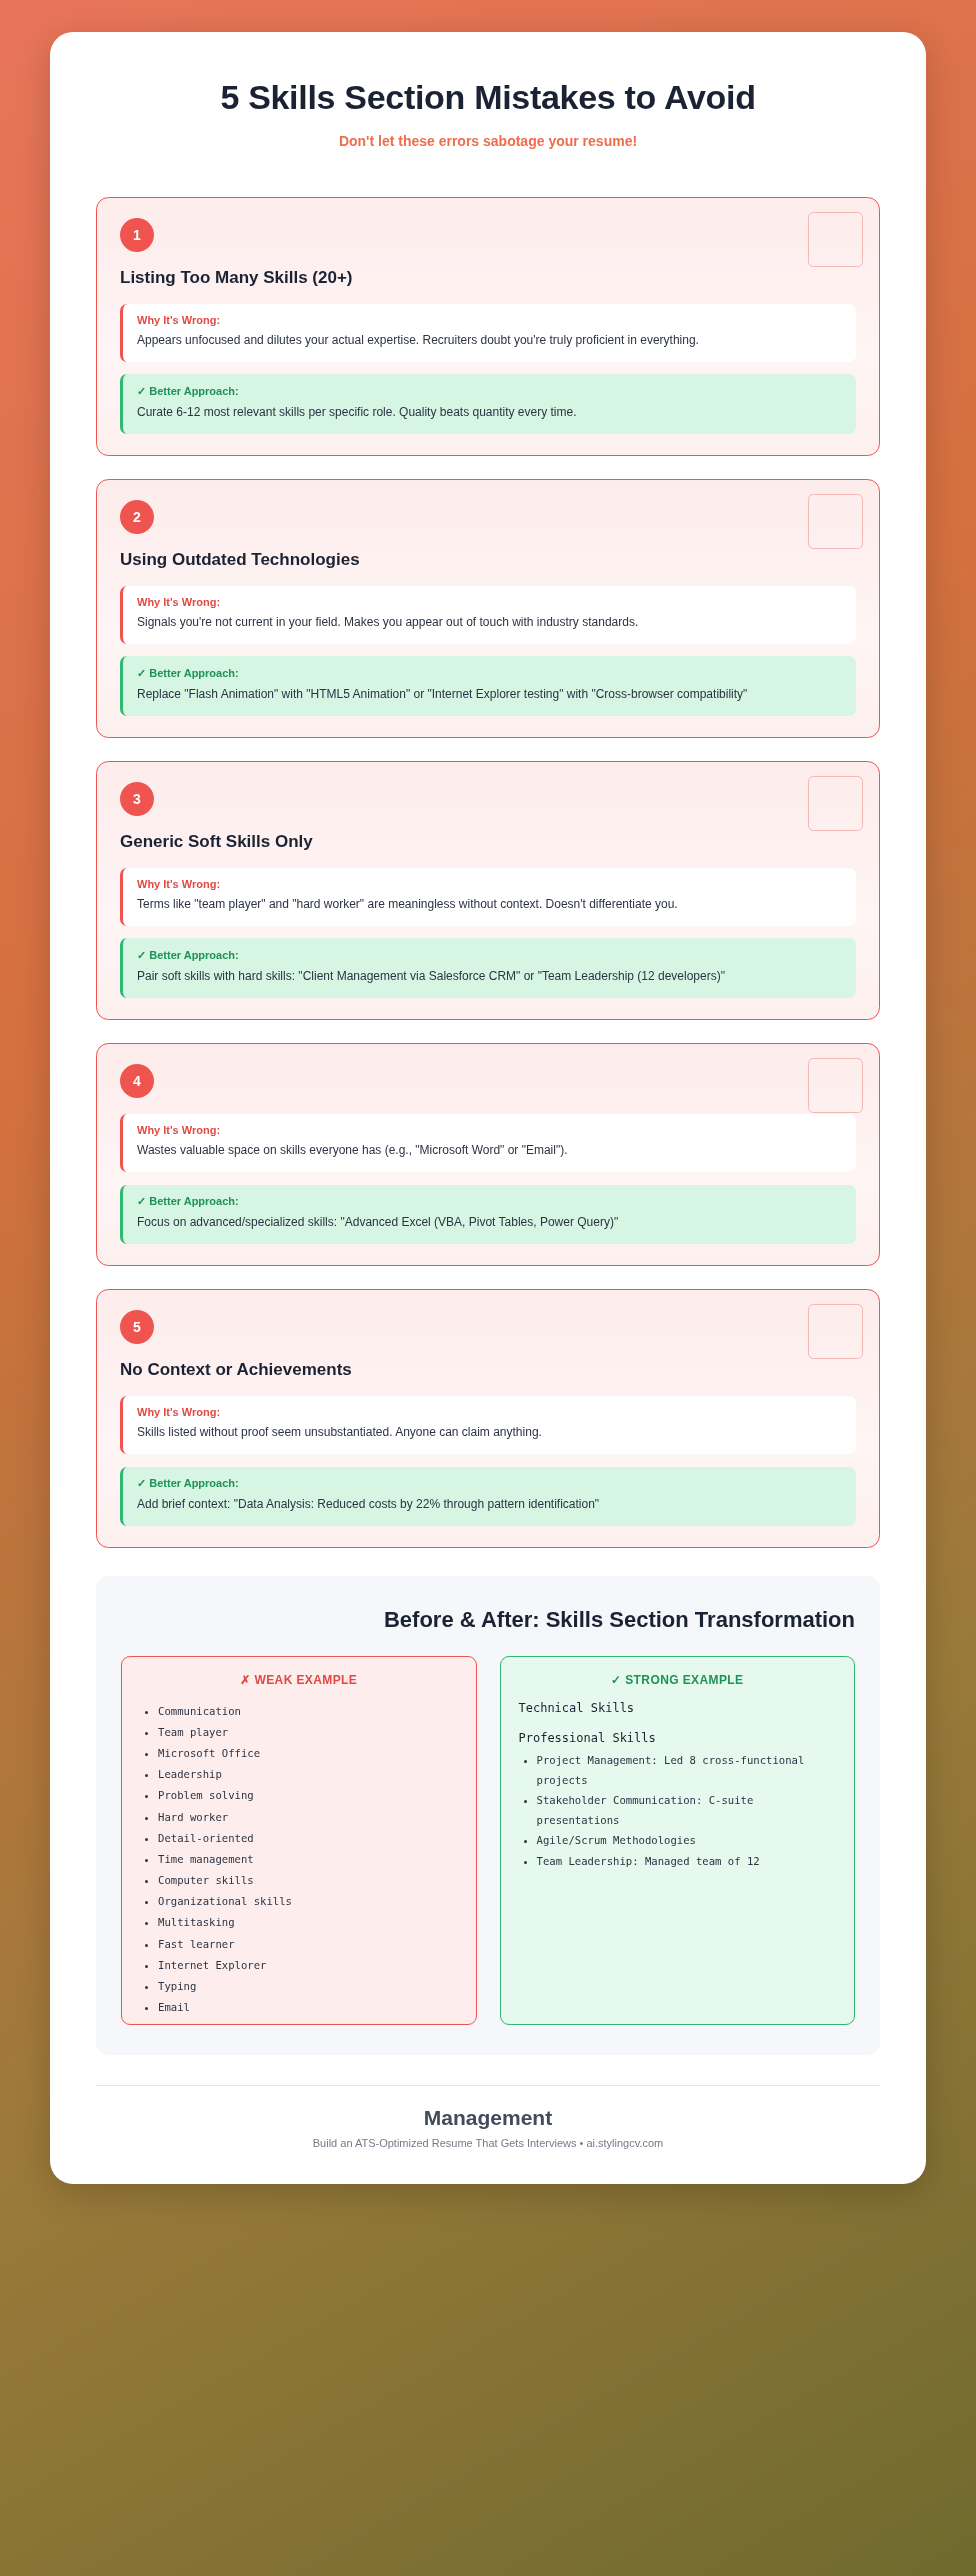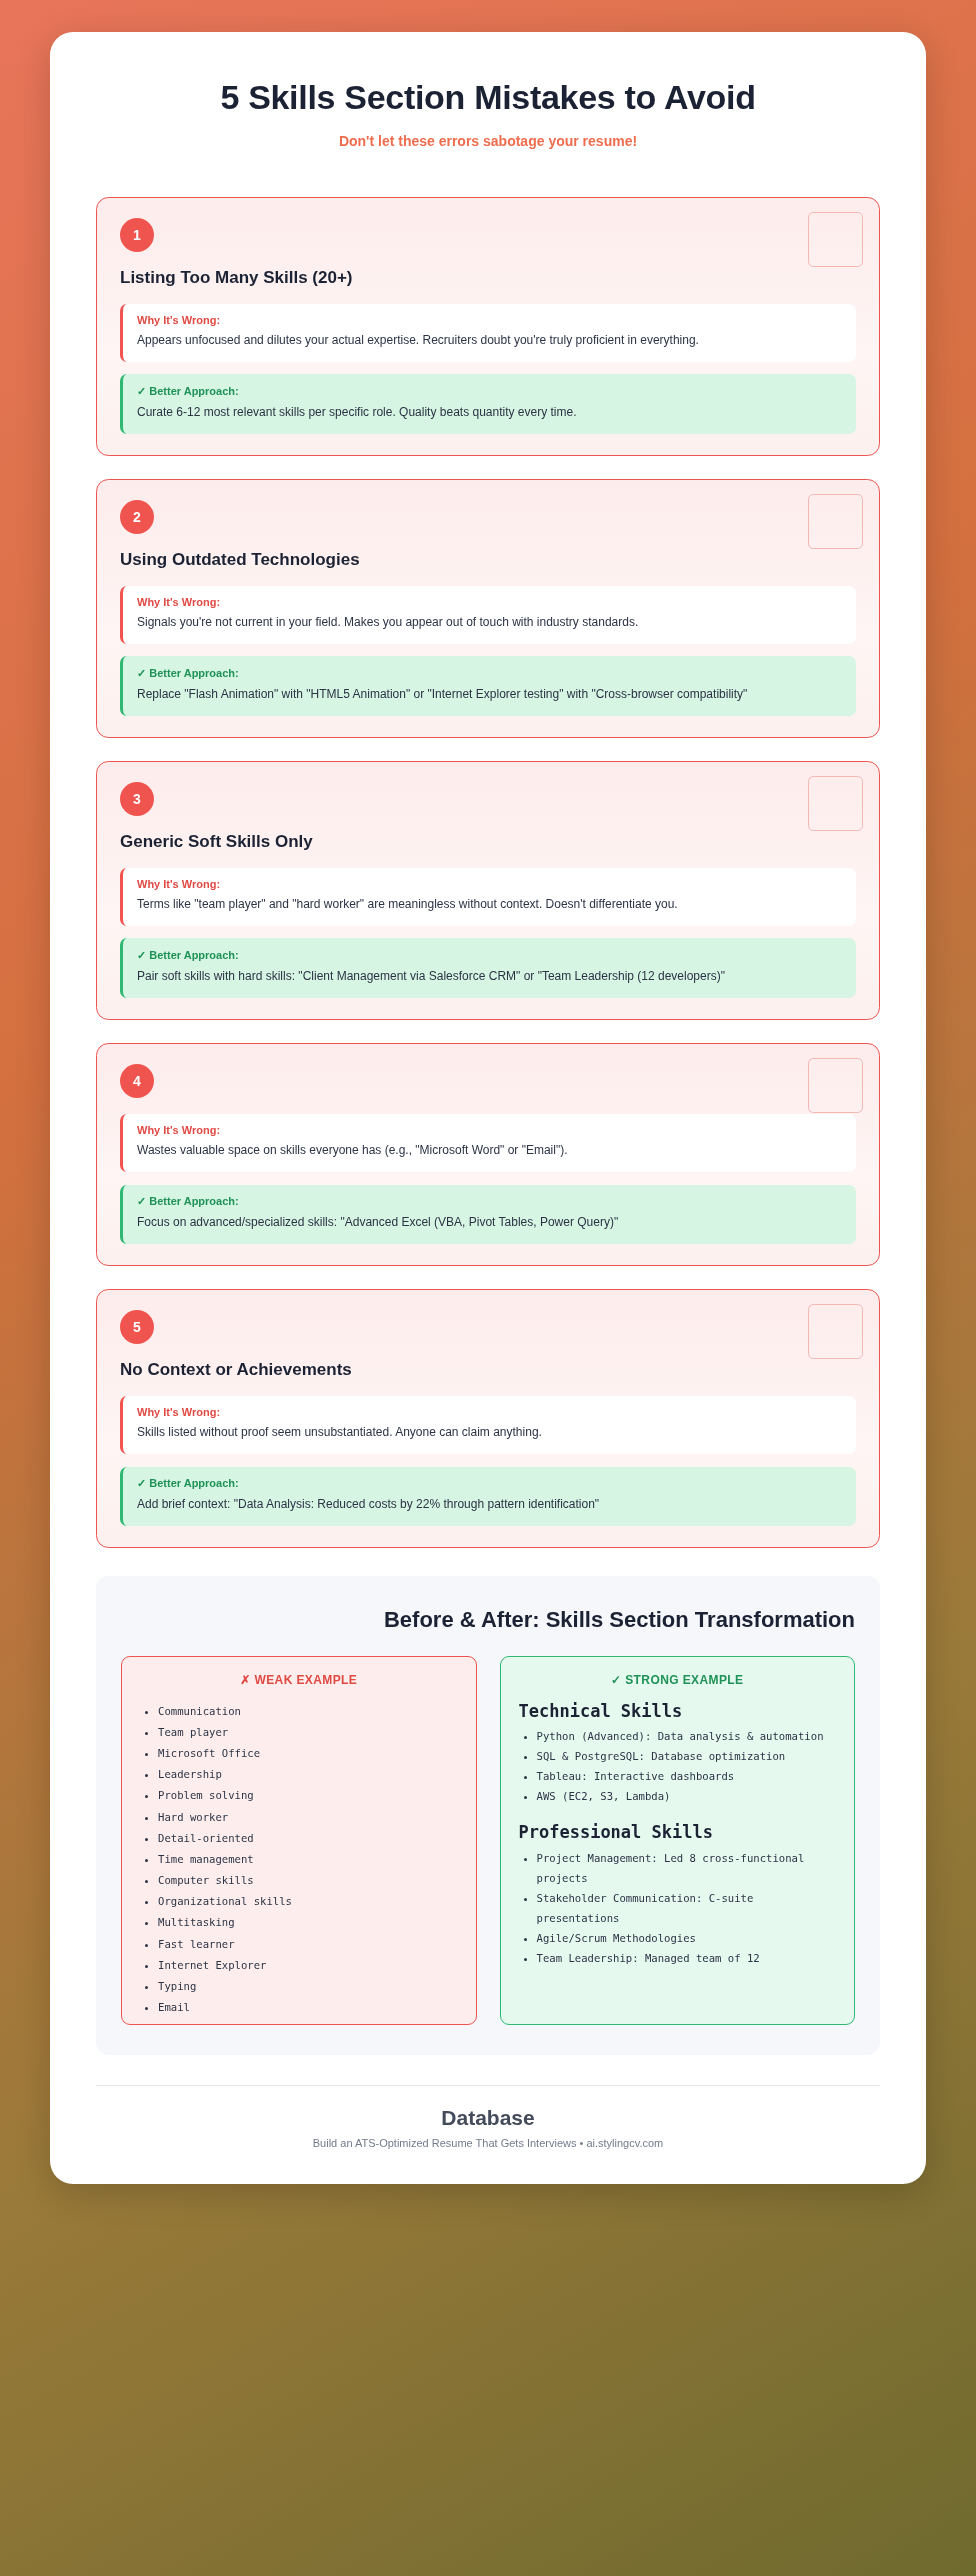--- a/index.html
+++ b/index.html
@@ -138,22 +138,22 @@
     margin: 0;
     padding-left: 18px;
     font-family: "DejaVu Sans Mono", monospace;
     font-size: 10.6px;
     color: #2b3345;
     line-height: 2.0;
   }
   .ba-col.strong ul { line-height: 1.9; }
   .grp-label {
     font-family: "DejaVu Sans Mono", monospace;
-    font-size: 17px;
-    font-weight: bold;
+    font-size: 12px;
+    font-weight: normal;
     color: #1b2233;
     margin: 0 0 5.3px 0;
   }
   .grp-label.second { margin-top: 16px; }
 
   
   .divider {
     border: none;
     border-top: 0.9px solid #e2e5ea;
     margin: 30px 0 19.5px 0;
@@ -270,36 +270,30 @@
           <li>Fast learner</li>
           <li>Internet Explorer</li>
           <li>Typing</li>
           <li>Email</li>
         </ul>
       </div>
 
       <div class="ba-col strong">
         <p class="ba-head">✓ STRONG EXAMPLE</p>
         <p class="grp-label">Technical Skills</p>
-        <ul>
-          <li>Python (Advanced): Data analysis &amp; automation</li>
-          <li>SQL &amp; PostgreSQL: Database optimization</li>
-          <li>Tableau: Interactive dashboards</li>
-          <li>AWS (EC2, S3, Lambda)</li>
-        </ul>
         <p class="grp-label second">Professional Skills</p>
         <ul>
           <li>Project Management: Led 8 cross-functional projects</li>
           <li>Stakeholder Communication: C-suite presentations</li>
           <li>Agile/Scrum Methodologies</li>
           <li>Team Leadership: Managed team of 12</li>
         </ul>
       </div>
 
     </div>
   </div>
 
   <hr class="divider">
-  <p class="brand">Database</p>
+  <p class="brand">Management</p>
   <p class="tagline">Build an ATS-Optimized Resume That Gets Interviews • ai.stylingcv.com</p>
 
 </div>
 
 
 </body></html>

